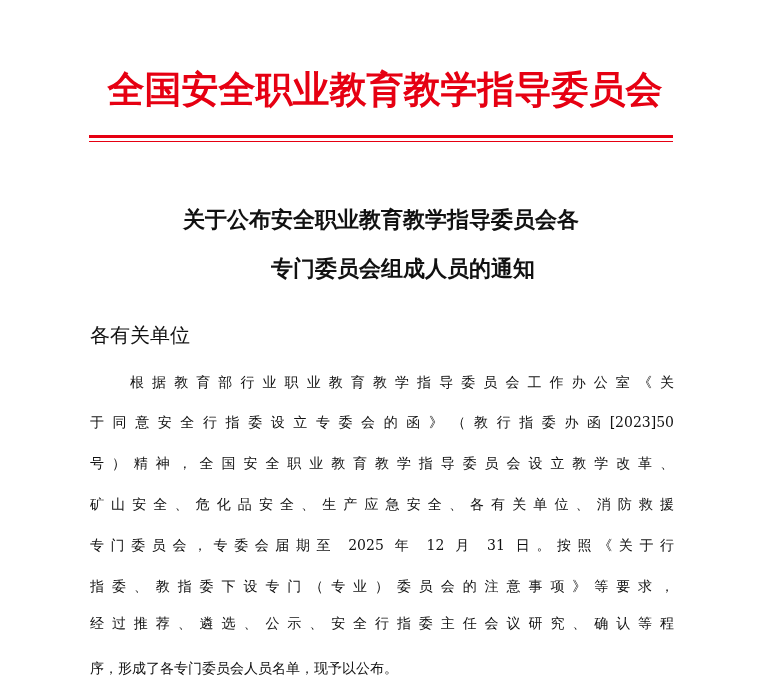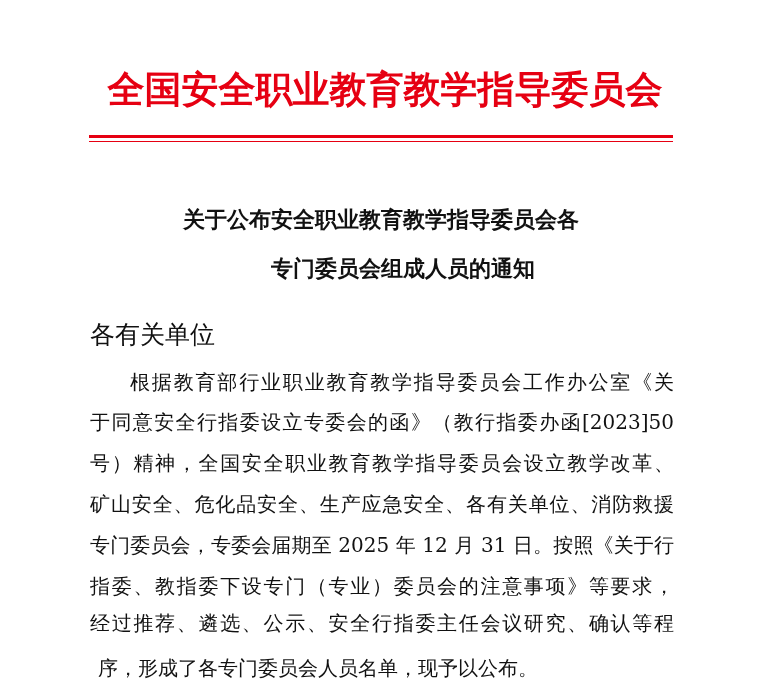--- a/index.html
+++ b/index.html
@@ -4,24 +4,24 @@
 <style>
   html, body { margin:0; padding:0; background:#ffffff; }
   body { width:762px; height:695px; position:relative; overflow:hidden; font-family:"DejaVu Serif", serif; color:#111; }
   .header-title { position:absolute; left:100px; top:64px; width:570px; text-align:center; font-family:"DejaVu Serif", serif; font-size:37px; color:#e60012; letter-spacing:0px; white-space:nowrap; line-height:50px;font-weight:bold; }
   .rule { position:absolute; left:89px; width:584px; background:#e60012; }
   .rule-thick { top:135px; height:3px; }
   .rule-thin { top:141px; height:1px; }
   .doc-title { position:absolute; left:0; width:762px; text-align:center; font-family:"DejaVu Sans", sans-serif; font-weight:bold; font-size:22px; line-height:30px; white-space:nowrap; }
   .doc-title.l1 { top:205px; }
   .doc-title.l2 { top:254px;padding-left:22px; }
-  .salutation { position:absolute; left:90px; top:320px; font-size:25px; line-height:30px; }
-  .para-line { position:absolute; left:90px; width:584px; font-size:20px; line-height:30px; white-space:nowrap; text-align:justify; text-align-last:justify; }
+  .salutation { position:absolute; left:90px; top:320px; font-size:20px; line-height:30px; }
+  .para-line { position:absolute; left:90px; width:584px; font-size:14px; line-height:30px; white-space:nowrap; text-align:justify; text-align-last:justify; }
   .para-line.first { left:130px; width:544px; }
-  .para-line.last { text-align-last:left;margin-left:8px; }
+  .para-line.last { text-align-last:left; }
 </style>
 </head>
 <body>
 
 <div>
   <div class="header-title">全国安全职业教育教学指导委员会</div>
   <div class="rule rule-thick"></div>
   <div class="rule rule-thin"></div>
 </div>
 

